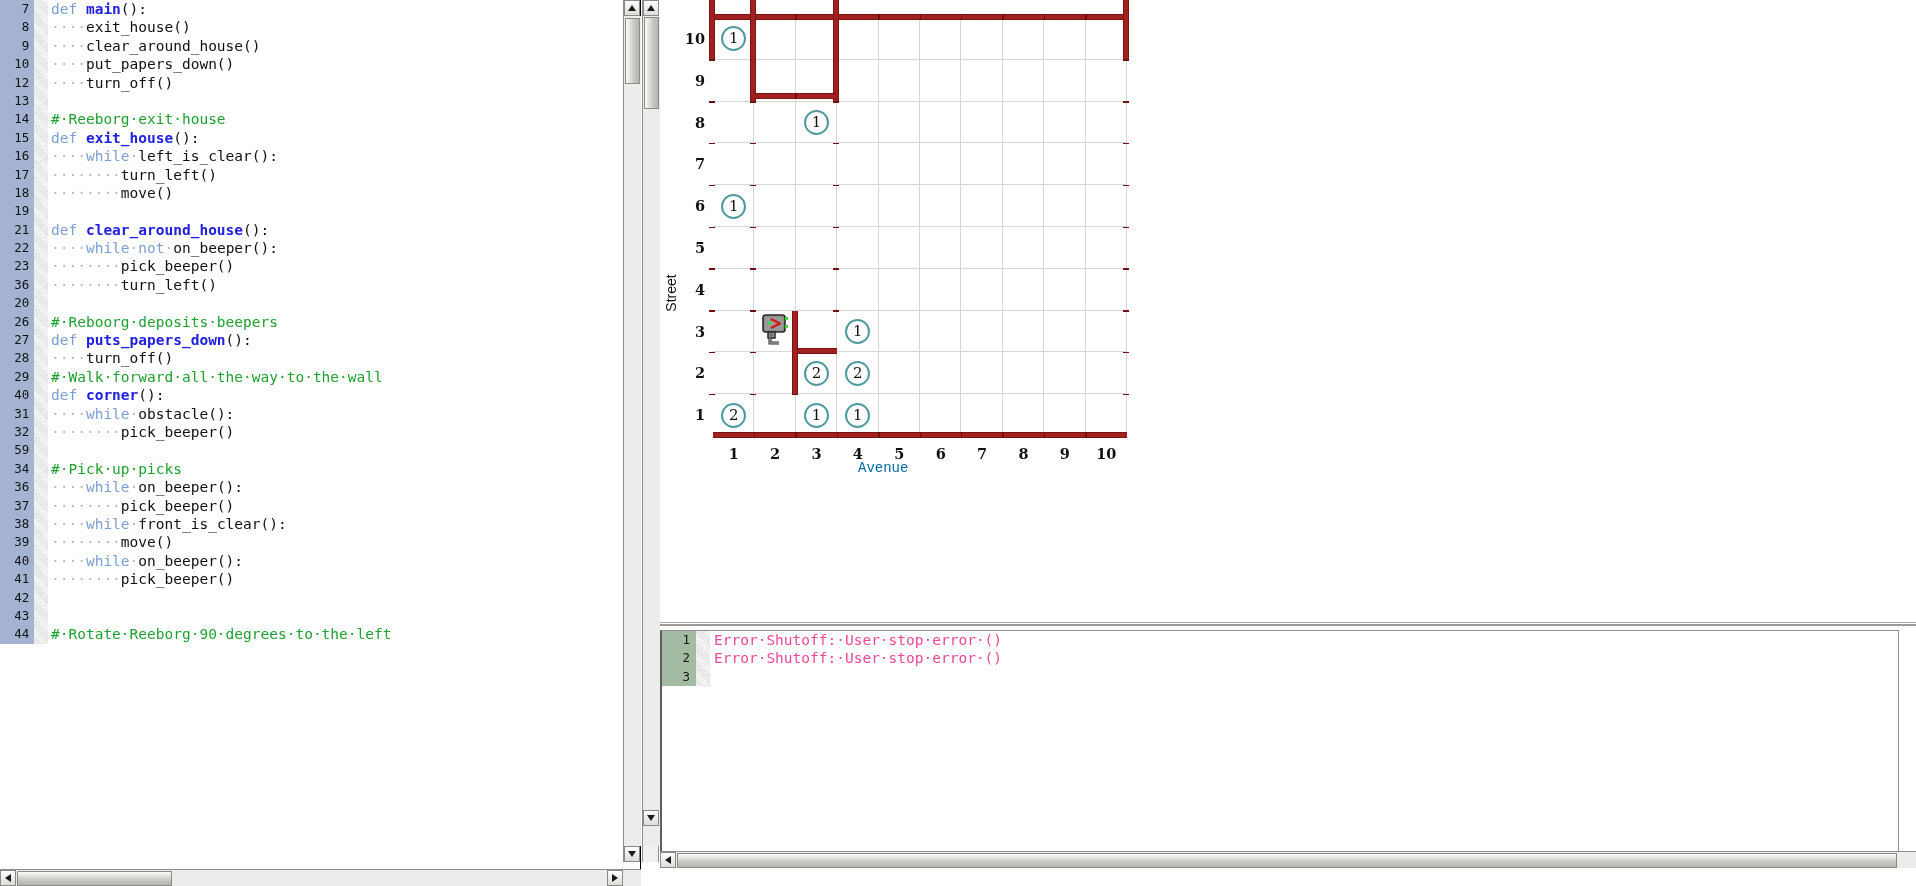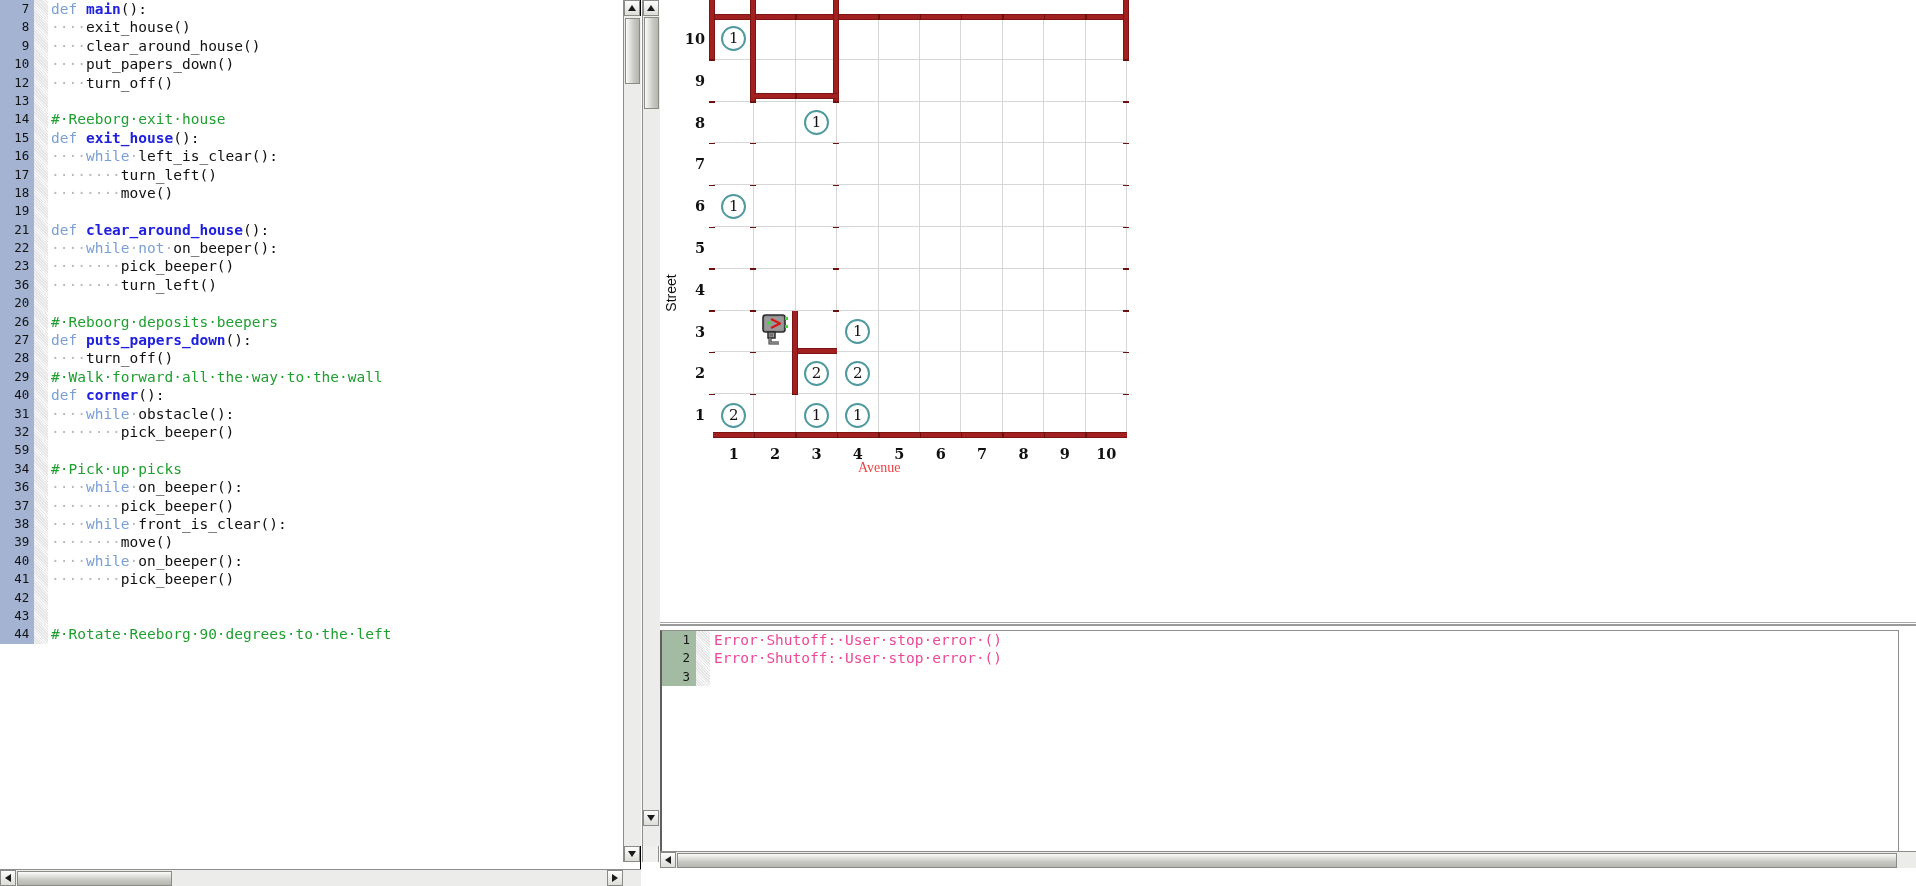--- a/index.html
+++ b/index.html
@@ -184,23 +184,23 @@
     position: absolute;
     font-family: "Liberation Sans", sans-serif;
     font-size: 14px;
     color: #111;
     transform: rotate(-90deg);
     transform-origin: 50% 50%;
     white-space: nowrap;
   }
   #axis-avenue {
     position: absolute;
-    font-family: Liberation Serif, serif;
+    font-family: Liberation Mono, monospace;
     font-size: 14px;
-    color: #ef4444;
+    color: #0369a1;
     white-space: nowrap;
   }
 
   
   #robot { position: absolute; width: 30px; height: 34px; }
 
   
   #console-pane {
     position: absolute; left: 18px; top: 624px;
     width: 1256px; height: 244px;

